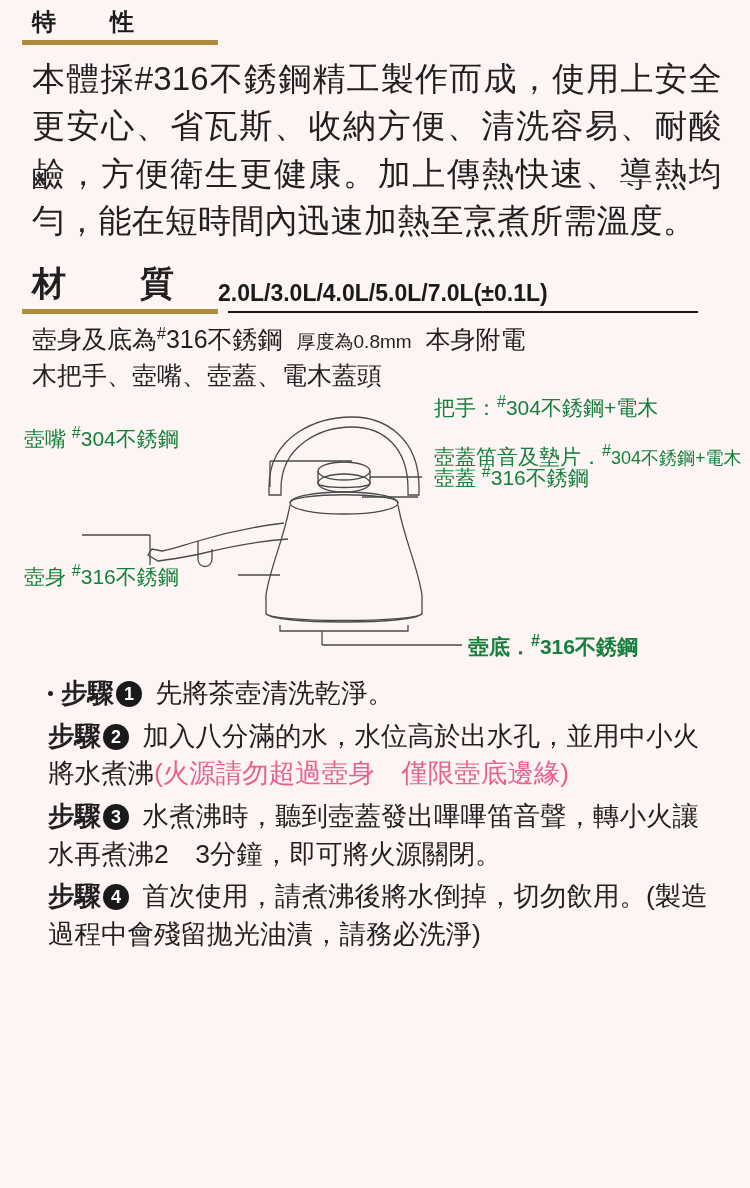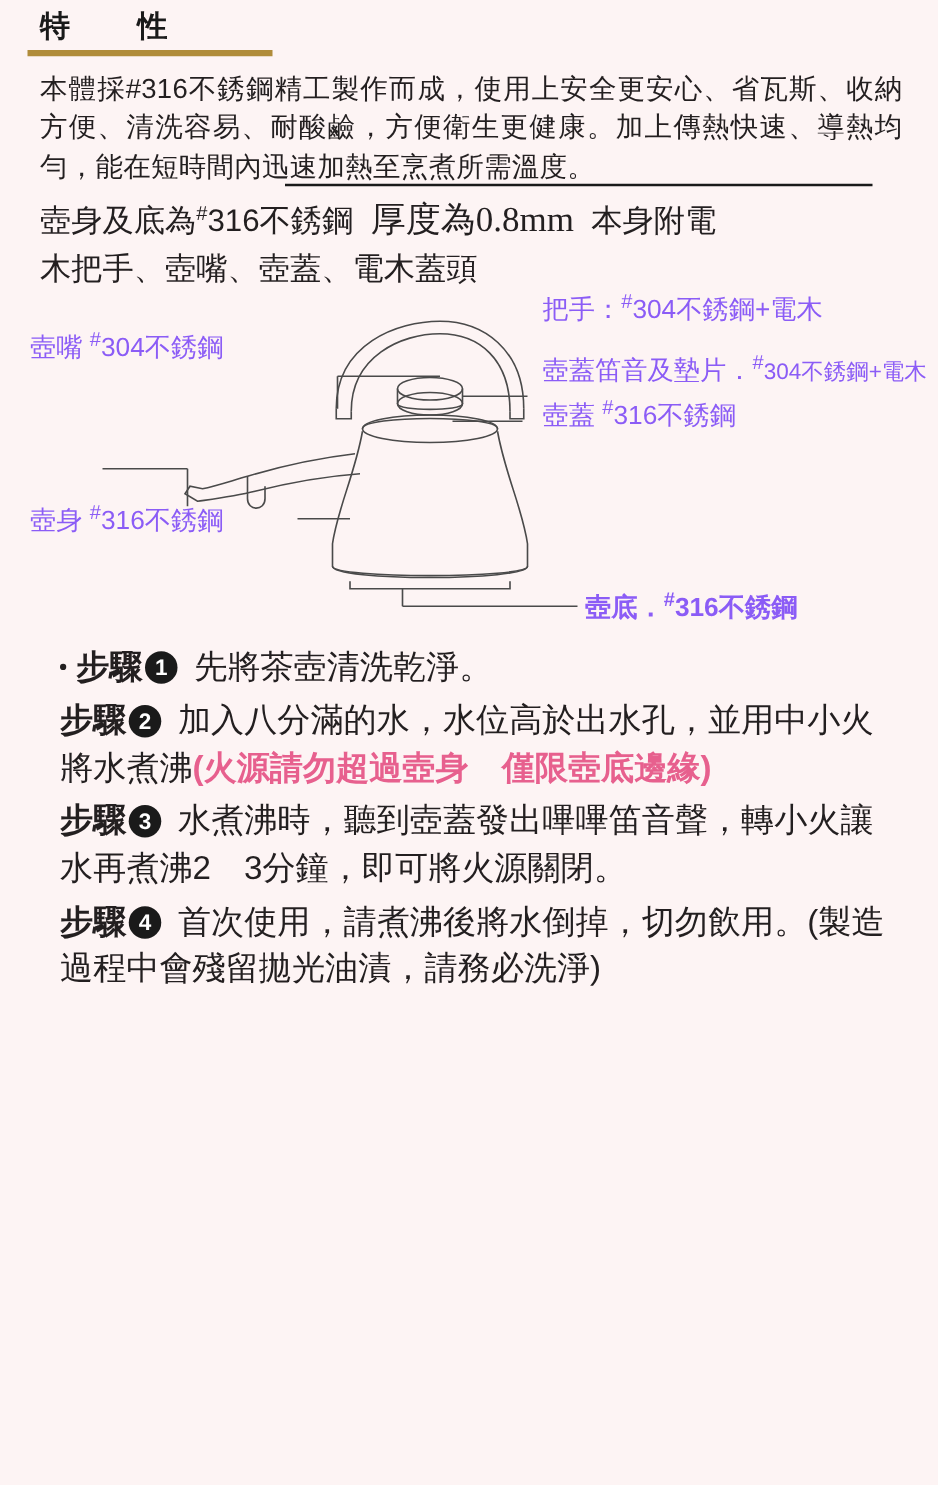--- a/index.html
+++ b/index.html
@@ -38,21 +38,21 @@
   }
   .section-head .rule {
     height: 5px;
     background: #b08c3a;
     margin-top: 2px;
     width: 100%;
   }
 
   
   .para {
-    font-size: 22px;
+    font-size: 33px;
     line-height: 1.44;
     letter-spacing: 0.2px;
     margin: 10px 0 0 0;
     text-align: justify;
     padding: 0 6px 0 10px;
   }
 
   
   .mat-row {
     display: flex;
@@ -79,35 +79,35 @@
     margin-left: 206px;
     margin-top: -3px;
   }
 
   .mat-para {
     font-size: 25px;
     line-height: 1.45;
     padding: 8px 6px 0 10px;
   }
   .sup { font-size: 16px; vertical-align: super; }
-  .small-n { font-size: 28px; font-family: Liberation Serif, serif; }
+  .small-n { font-size: 19px; }
 
   
   .diagram {
     position: relative;
     width: 706px;
     height: 262px;
     margin-top: 6px;
   }
   .diagram svg { position: absolute; left: 0; top: 0; }
   .dlabel {
     position: absolute;
     font-size: 21px;
     white-space: nowrap;
-    color: #8b5cf6;
+    color: #15803d;
     line-height: 1;
   }
   .dlabel .sm { font-size: 18px; }
 
   
   .usage-head { margin-top: 2px; }
   .steps {
     margin-top: 14px;
     padding: 0 4px 0 14px;
   }
@@ -126,21 +126,21 @@
     line-height: 26px;
     border-radius: 50%;
     background: #1a1a1a;
     color: #fff;
     font-size: 18px;
     text-align: center;
     vertical-align: 2px;
     margin: 0 6px 0 2px;
     font-weight: bold;
   }
-  .pink { color: #e7608e; font-weight: bold; }
+  .pink { color: #e7608e; }
   .bullet-dot {
     display: inline-block;
     width: 5px; height: 5px;
     background: #231f20;
     border-radius: 50%;
     vertical-align: 6px;
     margin-right: 8px;
   }
 </style>
 </head>
@@ -148,20 +148,27 @@
 
 <div class="page">
 
   <div class="section-head">
     <div class="title">特　　性</div>
     <div class="rule" style="width:196px;"></div>
   </div>
 
   <p class="para">本體採#316不銹鋼精工製作而成，使用上安全更安心、省瓦斯、收納方便、清洗容易、耐酸鹼，方便衛生更健康。加上傳熱快速、導熱均勻，能在短時間內迅速加熱至烹煮所需溫度。</p>
 
+  <div class="mat-row" style="margin-top:16px;">
+    <div class="headwrap">
+      <div class="title" style="font-size:34px;font-weight:bold;letter-spacing:2px;padding:0 6px 2px 10px;">材　　質</div>
+      <div class="mat-rule"></div>
+    </div>
+    <div class="capacity">2.0L/3.0L/4.0L/5.0L/7.0L(±0.1L)</div>
+  </div>
   <div class="mat-under"></div>
 
   <div class="mat-para">
     <span>
       <span>壺身及底為</span><span class="sup">#</span><span>316不銹鋼</span>&nbsp;&nbsp;<span class="small-n">厚度為0.8mm</span>&nbsp;&nbsp;<span>本身附電</span>
     </span>
     <div>木把手、壺嘴、壺蓋、電木蓋頭</div>
   </div>
 
   <div class="diagram">
@@ -204,21 +211,21 @@
     </div>
 
     <div class="dlabel" style="left:412px; top:-5px;">
       <span>把手：</span><span class="sup">#</span><span>304不銹鋼+電木</span>
     </div>
 
     <div class="dlabel" style="left:412px; top:44px;text-align:center;">
       <span>壺蓋笛音及墊片．</span><span class="sup">#</span><span class="sm">304不銹鋼+電木</span>
     </div>
 
-    <div class="dlabel" style="left:412px; top:80px;">
+    <div class="dlabel" style="left:412px; top:65px;">
       <span>壺蓋</span>
       <span class="sup">#</span><span>316不銹鋼</span>
     </div>
 
     <div class="dlabel" style="left:2px; top:164px;">
       <span>壺身</span>
       <span class="sup">#</span><span>316不銹鋼</span>
     </div>
 
     <div class="dlabel" style="left:446px; top:234px;font-weight:bold;">

